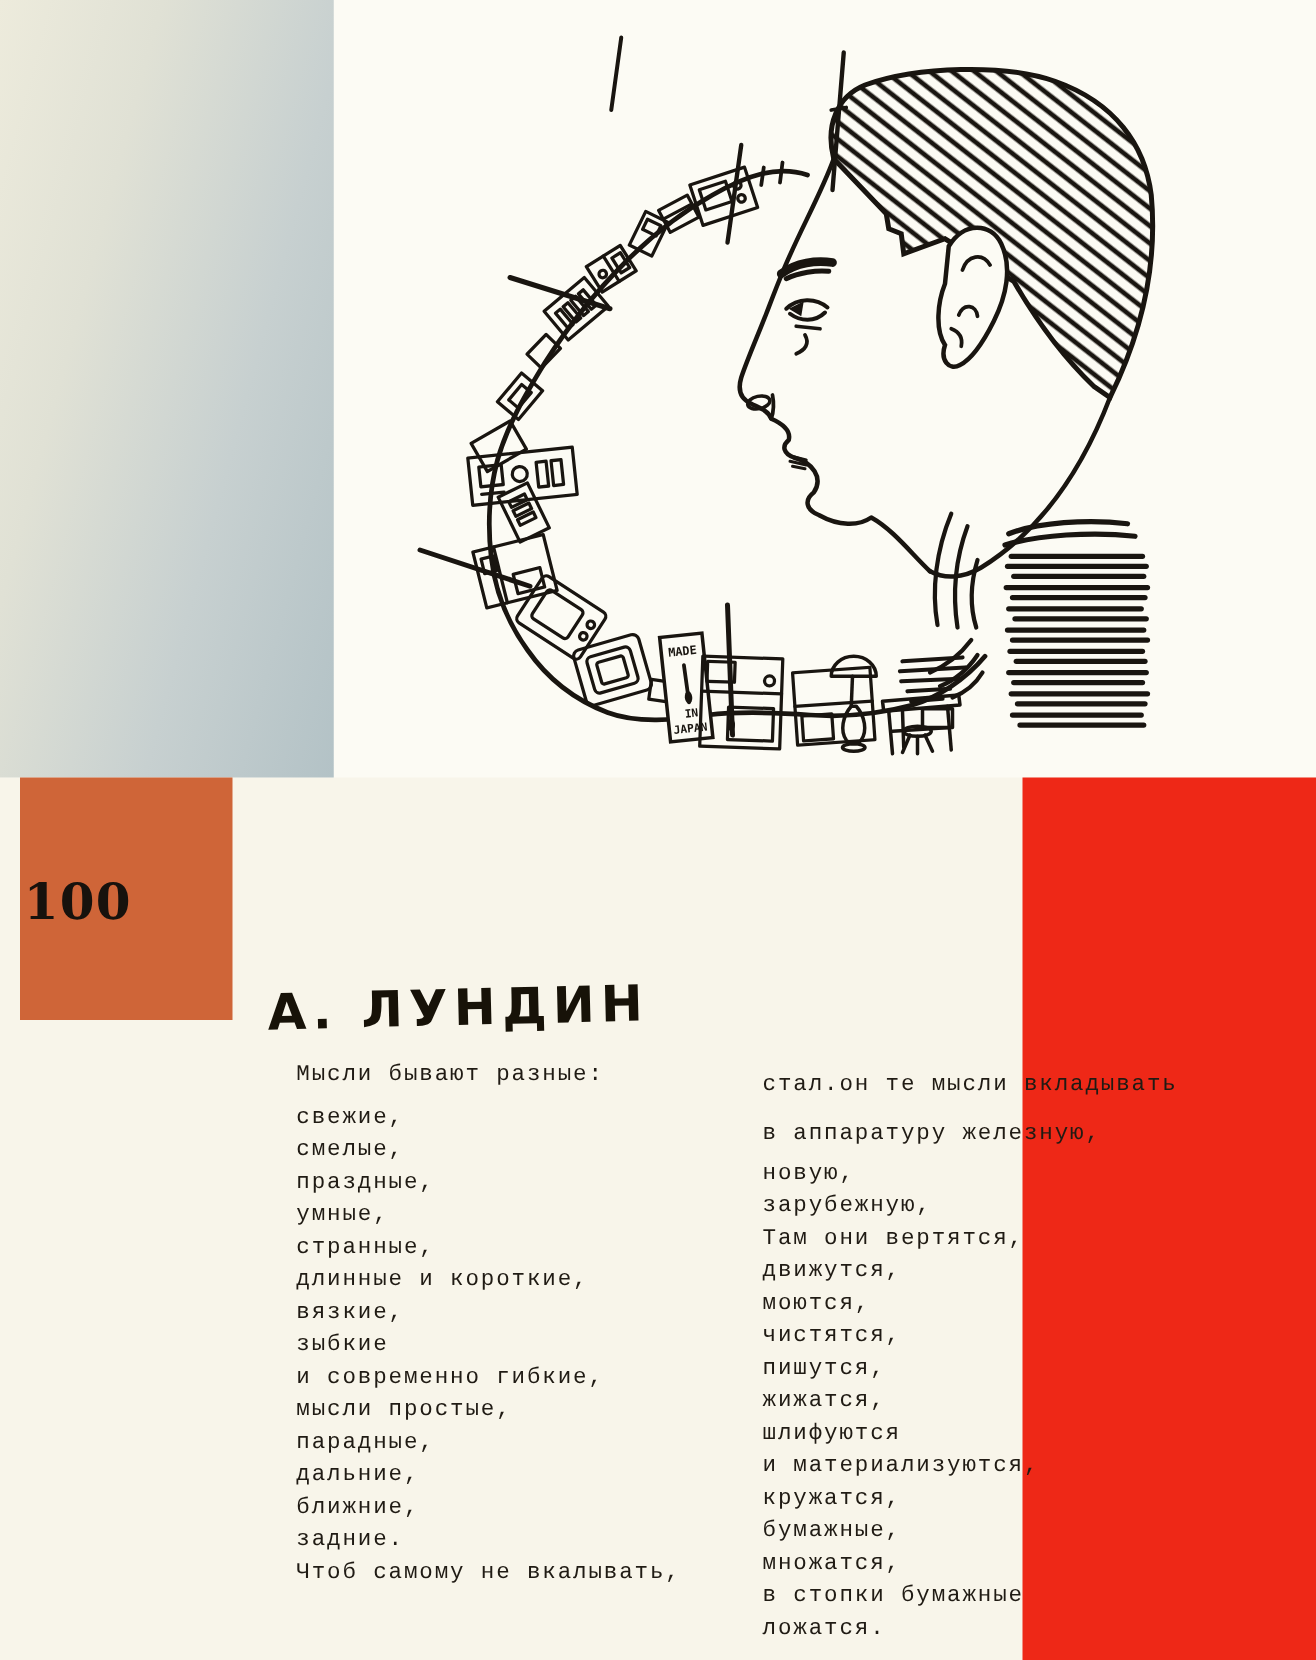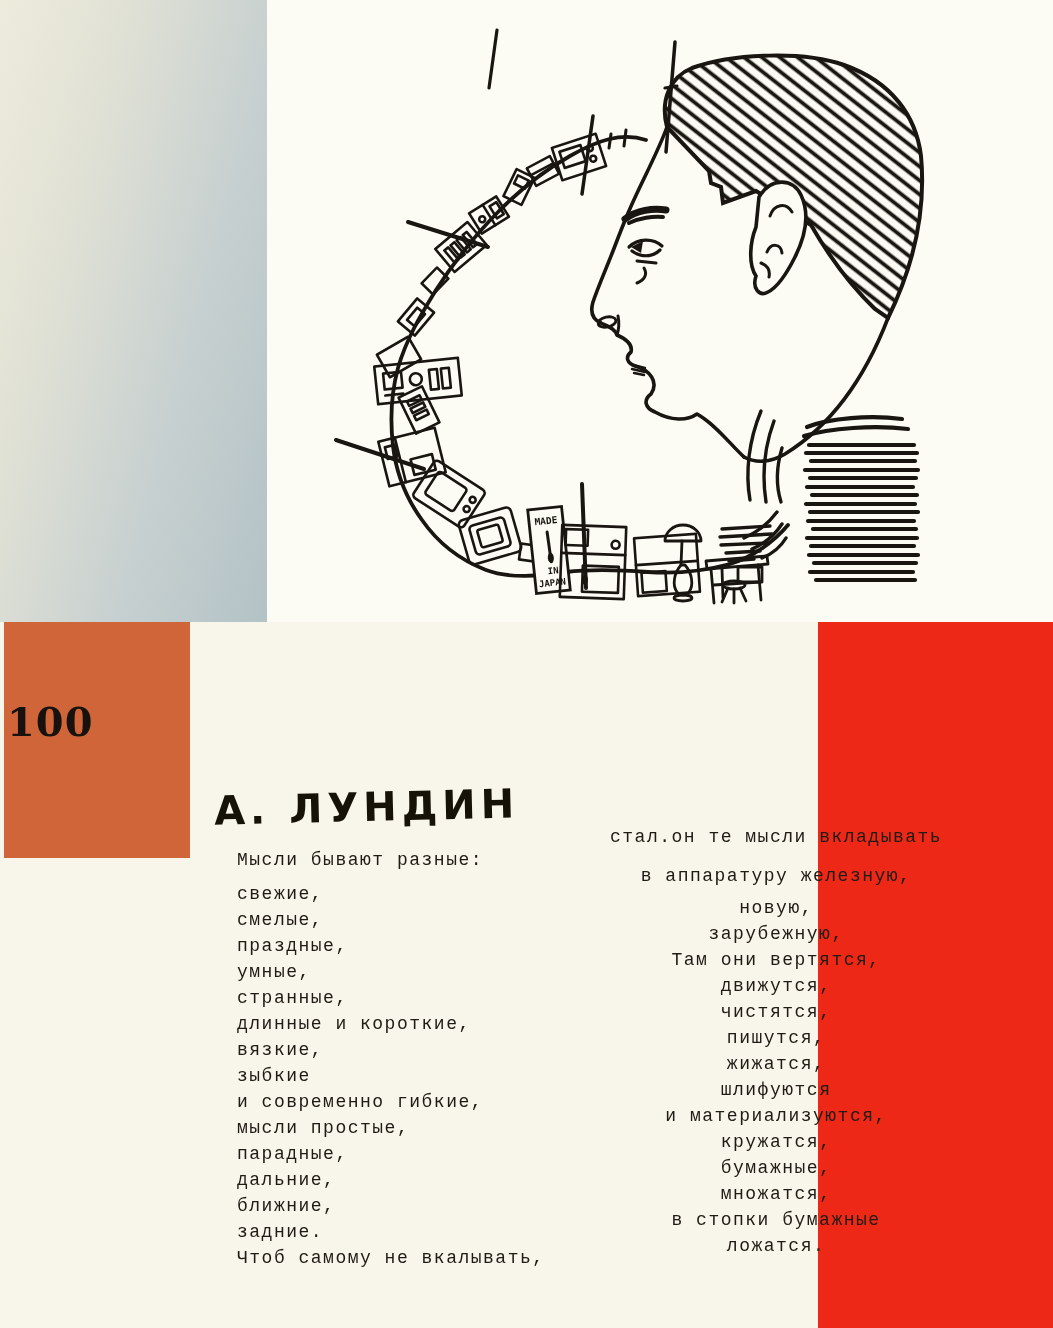--- a/index.html
+++ b/index.html
@@ -13,40 +13,40 @@
   .page{
     position:relative;width:1053px;height:1328px;margin:0 auto;
     background:var(--paper);overflow:hidden;
     font-family:"Liberation Sans",sans-serif;color:var(--ink);
   }
   .paper-top{position:absolute;left:0;top:0;width:1053px;height:622px;background:var(--paper-top);}
   .panel-gray{
     position:absolute;left:0;top:0;width:267px;height:622px;
     background:linear-gradient(105deg,#edebdc 0%,#e0e1d5 30%,#c7d0d0 65%,#b3c2c6 100%);
   }
-  .block-orange{position:absolute;left:4px;top:622px;width:170px;height:236px;background:var(--orange-block);padding-left:16px;}
+  .block-orange{position:absolute;left:16px;top:622px;width:170px;height:194px;background:var(--orange-block);}
   .page-num{
     position:absolute;left:3px;top:80px;
     font-family:"DejaVu Serif",serif;font-weight:bold;font-size:40px;line-height:1;
     color:#17120d;letter-spacing:1px;
   }
   .block-red{position:absolute;left:818px;top:622px;width:235px;height:706px;background:var(--red-block);z-index:1;}
   .drawing{position:absolute;left:330px;top:20px;width:620px;height:600px;}
   .author-title{
     position:absolute;left:214px;top:784px;z-index:2;
     font-family:"DejaVu Sans",sans-serif;font-size:40px;font-weight:600;
     letter-spacing:5px;color:#171208;transform:rotate(-1.4deg);
     white-space:nowrap;
   }
   .col{position:absolute;z-index:2;font-family:"Liberation Mono","DejaVu Sans Mono",monospace;
     font-size:18px;letter-spacing:1.5px;color:#201b14;white-space:nowrap;}
   .col .line{height:26px;line-height:26px;}
   .col-left{left:237px;top:847px;}
   .col-left .line:nth-child(1){margin-bottom:8px;}
-  .col-right{left:610px;top:824px;text-align:center;}
+  .col-right{left:610px;top:855px;}
   .col-right .line:nth-child(1){margin-bottom:13px;}
   .col-right .line:nth-child(2){margin-bottom:6px;}
   svg .ln{stroke:#191510;fill:none;stroke-linecap:round;stroke-linejoin:round;}
   svg text{fill:#191510;}
 </style>
 </head>
 <body>
 
 <div class="page">
   <div class="paper-top"></div>
@@ -293,20 +293,21 @@
       <div class="line">задние.</div>
       <div class="line">Чтоб самому не вкалывать,</div>
     </div>
   <div class="col col-right">
       <div class="line">стал.он те мысли вкладывать</div>
       <div class="line">в аппаратуру железную,</div>
       <div class="line">новую,</div>
       <div class="line">зарубежную,</div>
       <div class="line">Там они вертятся,</div>
       <div class="line">движутся,</div>
+      <div class="line">моются,</div>
       <div class="line">чистятся,</div>
       <div class="line">пишутся,</div>
       <div class="line">жижатся,</div>
       <div class="line">шлифуются</div>
       <div class="line">и материализуются,</div>
       <div class="line">кружатся,</div>
       <div class="line">бумажные,</div>
       <div class="line">множатся,</div>
       <div class="line">в стопки бумажные</div>
       <div class="line">ложатся.</div>

